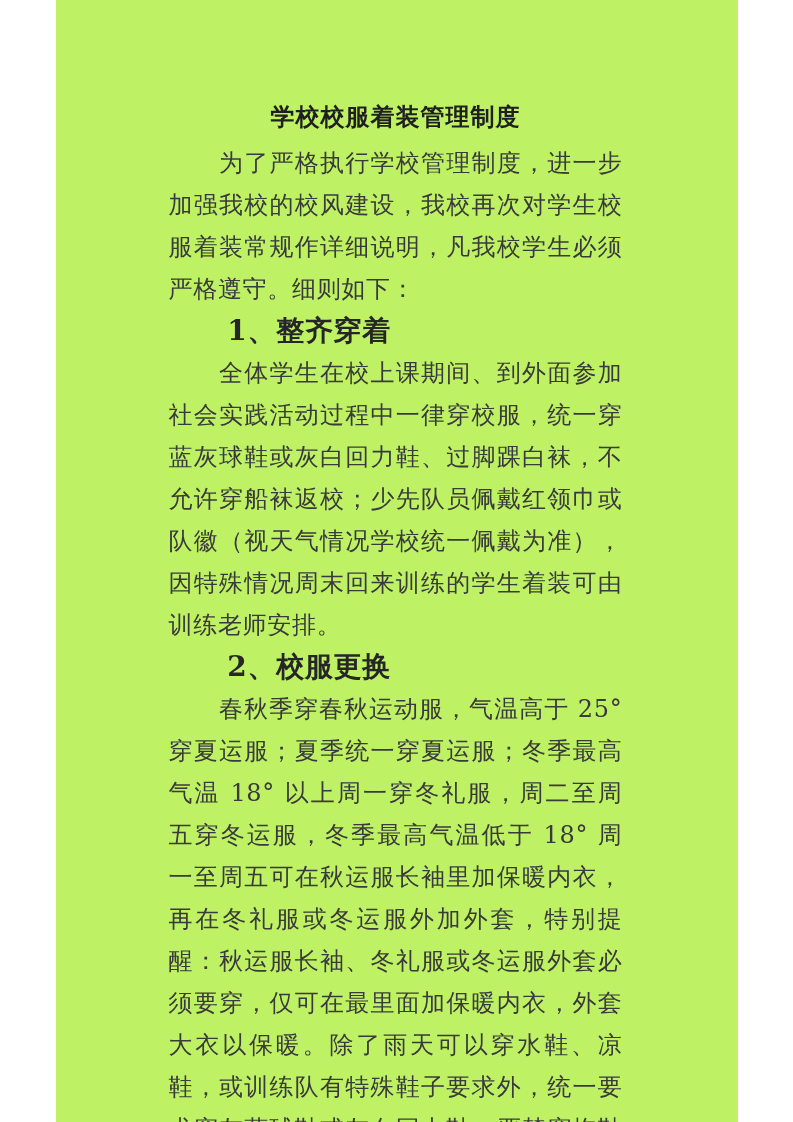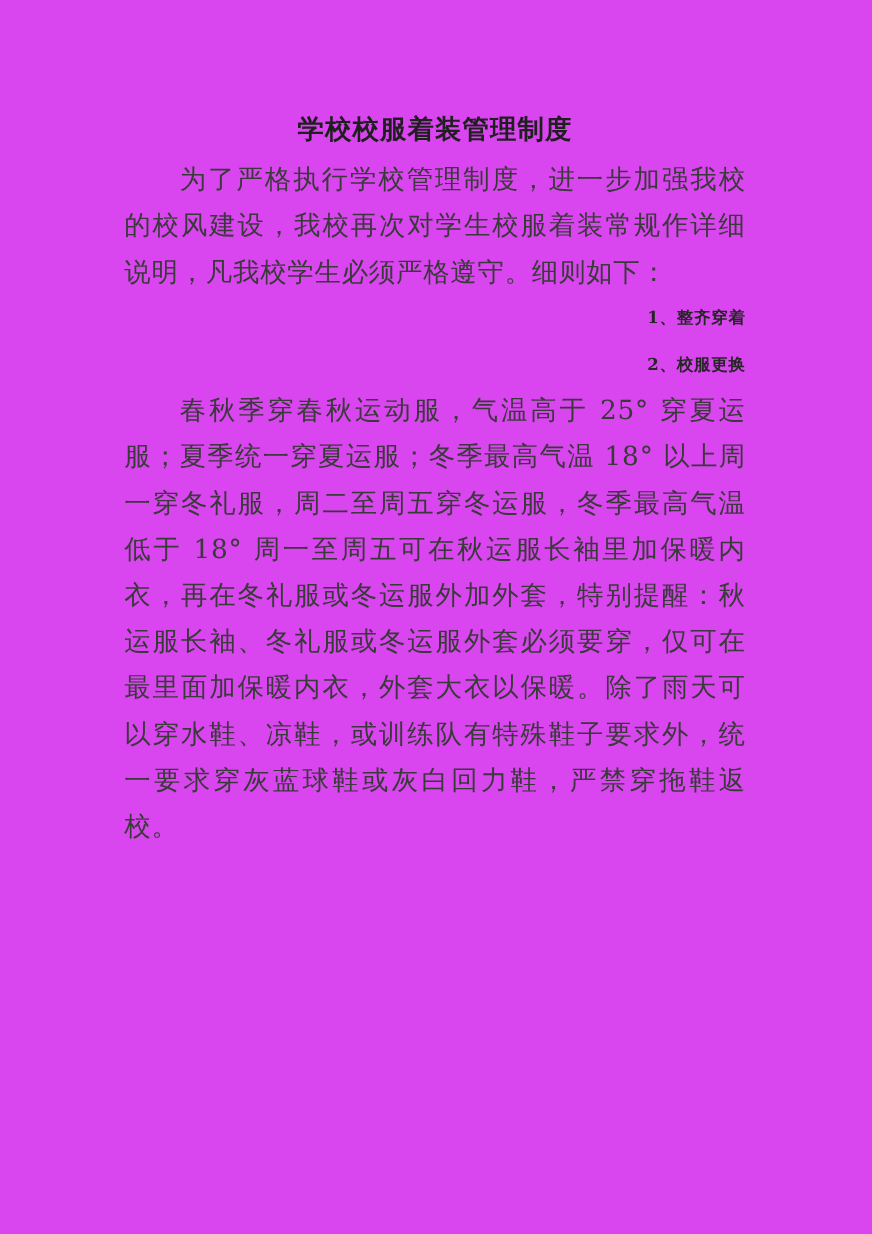--- a/index.html
+++ b/index.html
@@ -2,24 +2,24 @@
 <html><head>
 <meta charset="utf-8">
 <style>
   html, body {
     margin: 0;
     padding: 0;
     background: #ffffff;
   }
   .page {
     position: relative;
-    width: 793px;
+    width: 682px;
     height: 1122px;
     margin: 0 auto;
-    background: #d946ef;
+    background: #bef264;
     overflow: hidden;
     box-sizing: border-box;
     padding: 92px 115px 0 113px;
     font-family: "DejaVu Serif", "Liberation Serif", serif;
     color: #333333;
   }
   .doc-title {
     margin: 0;
     font-family: "DejaVu Sans", "Liberation Sans", sans-serif;
     font-weight: 700;
@@ -34,38 +34,38 @@
     font-size: 24px;
     line-height: 42px;
     letter-spacing: 0.7px;
     text-align: justify;
     text-indent: 2.1em;
     color: #3a3a3a;
     word-break: break-all;
   }
   .heading {
     margin: 0;
-    font-size: 15px;
+    font-size: 28px;
     line-height: 42px;
     letter-spacing: 0.7px;
     text-indent: 2.1em;
     font-weight: 700;
     color: #262626;
-    text-align: right;
   }
 </style>
 </head>
 <body>
 
 <div class="page">
   <h1 class="doc-title" style="margin-bottom: 0;">学校校服着装管理制度</h1>
 
   <p class="para">为了严格执行学校管理制度，进一步加强我校的校风建设，我校再次对学生校服着装常规作详细说明，凡我校学生必须严格遵守。细则如下：</p>
 
   <p class="heading">1、整齐穿着</p>
 
+  <p class="para">全体学生在校上课期间、到外面参加社会实践活动过程中一律穿校服，统一穿蓝灰球鞋或灰白回力鞋、过脚踝白袜，不允许穿船袜返校；少先队员佩戴红领巾或队徽（视天气情况学校统一佩戴为准），因特殊情况周末回来训练的学生着装可由训练老师安排。</p>
 
   <p class="heading">2、校服更换</p>
 
   <p class="para">春秋季穿春秋运动服，气温高于 25° 穿夏运服；夏季统一穿夏运服；冬季最高气温 18° 以上周一穿冬礼服，周二至周五穿冬运服，冬季最高气温低于 18° 周一至周五可在秋运服长袖里加保暖内衣，再在冬礼服或冬运服外加外套，特别提醒：秋运服长袖、冬礼服或冬运服外套必须要穿，仅可在最里面加保暖内衣，外套大衣以保暖。除了雨天可以穿水鞋、凉鞋，或训练队有特殊鞋子要求外，统一要求穿灰蓝球鞋或灰白回力鞋，严禁穿拖鞋返校。</p>
 
 
 </div>
 
 </body></html>

